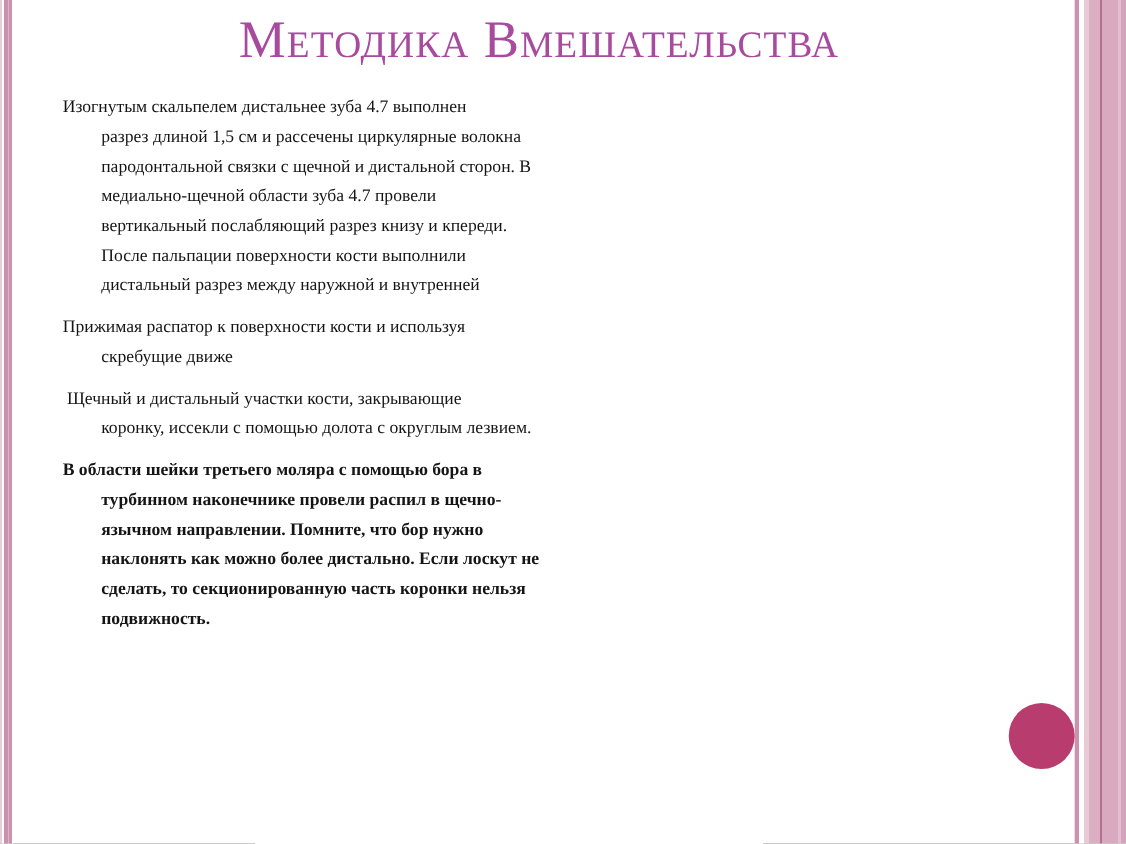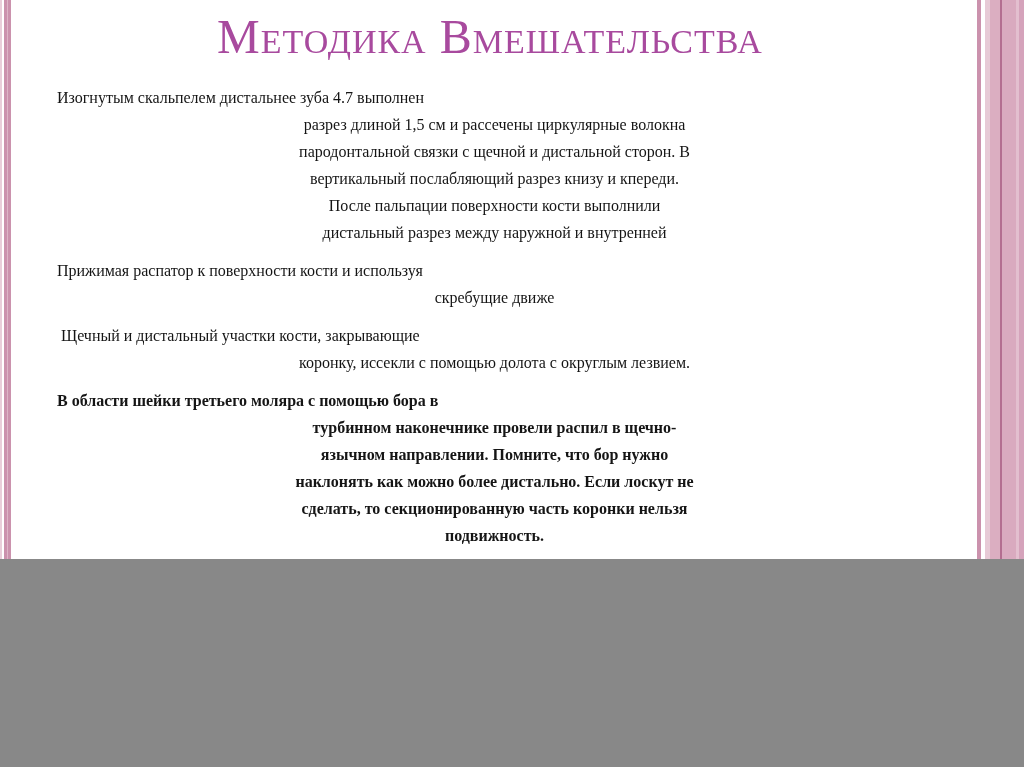--- a/index.html
+++ b/index.html
@@ -8,21 +8,21 @@
     --c-bg:#ffffff;
     --c-circle:#b83d6e;
     --c-stripe:#cb92ad;
     --c-band-light:#e7cad6;
     --c-band-med:#d9aabf;
     --c-band-dark:#b36e90;
   }
   html,body{margin:0;padding:0;background:#888;}
   .slide{
     position:relative;
-    width:1024px;height:559px;
+    width:1024px;height:767px;
     background:var(--c-bg);
     overflow:hidden;
     font-family:"Liberation Serif", serif;
   }
   .edge-left{
     position:absolute;left:0;top:0;bottom:0;width:12px;
     background:linear-gradient(to right,
       #e9cfda 0 2px,
       #ffffff 2px 4px,
       var(--c-stripe) 4px 7px,
@@ -64,37 +64,38 @@
     left:57px;top:84px;width:840px;
     color:var(--c-body);
     font-size:16px;
   }
   .para{margin:0 0 11px 0;}
   .para:last-child{margin-bottom:0;font-weight:bold;}
   .line{
     line-height:27px;
     white-space:pre;
   }
-  .line.wrap{padding-left:35px;text-align:center;}
+  .line.wrap{padding-left:35px;}
 </style>
 </head>
 <body>
 
 <div class="slide">
   <div class="edge-left"></div>
   <div class="edge-right"></div>
   <div class="deco-circle"></div>
 
   <div class="slide-title">Методика Вмешательства</div>
 
   <div class="body-text">
       <div class="para">
         <div class="line">Изогнутым скальпелем дистальнее зуба 4.7 выполнен</div>
         <div class="line wrap">разрез длиной 1,5 см и рассечены циркулярные волокна</div>
         <div class="line wrap">пародонтальной связки с щечной и дистальной сторон. В</div>
+        <div class="line wrap">медиально-щечной области зуба 4.7 провели</div>
         <div class="line wrap">вертикальный послабляющий разрез книзу и кпереди.</div>
         <div class="line wrap">После пальпации поверхности кости выполнили</div>
         <div class="line wrap">дистальный разрез между наружной и внутренней</div>
       </div>
       <div class="para">
         <div class="line">Прижимая распатор к поверхности кости и используя</div>
         <div class="line wrap">скребущие движе</div>
       </div>
       <div class="para">
         <div class="line">&nbsp;Щечный и дистальный участки кости, закрывающие</div>

